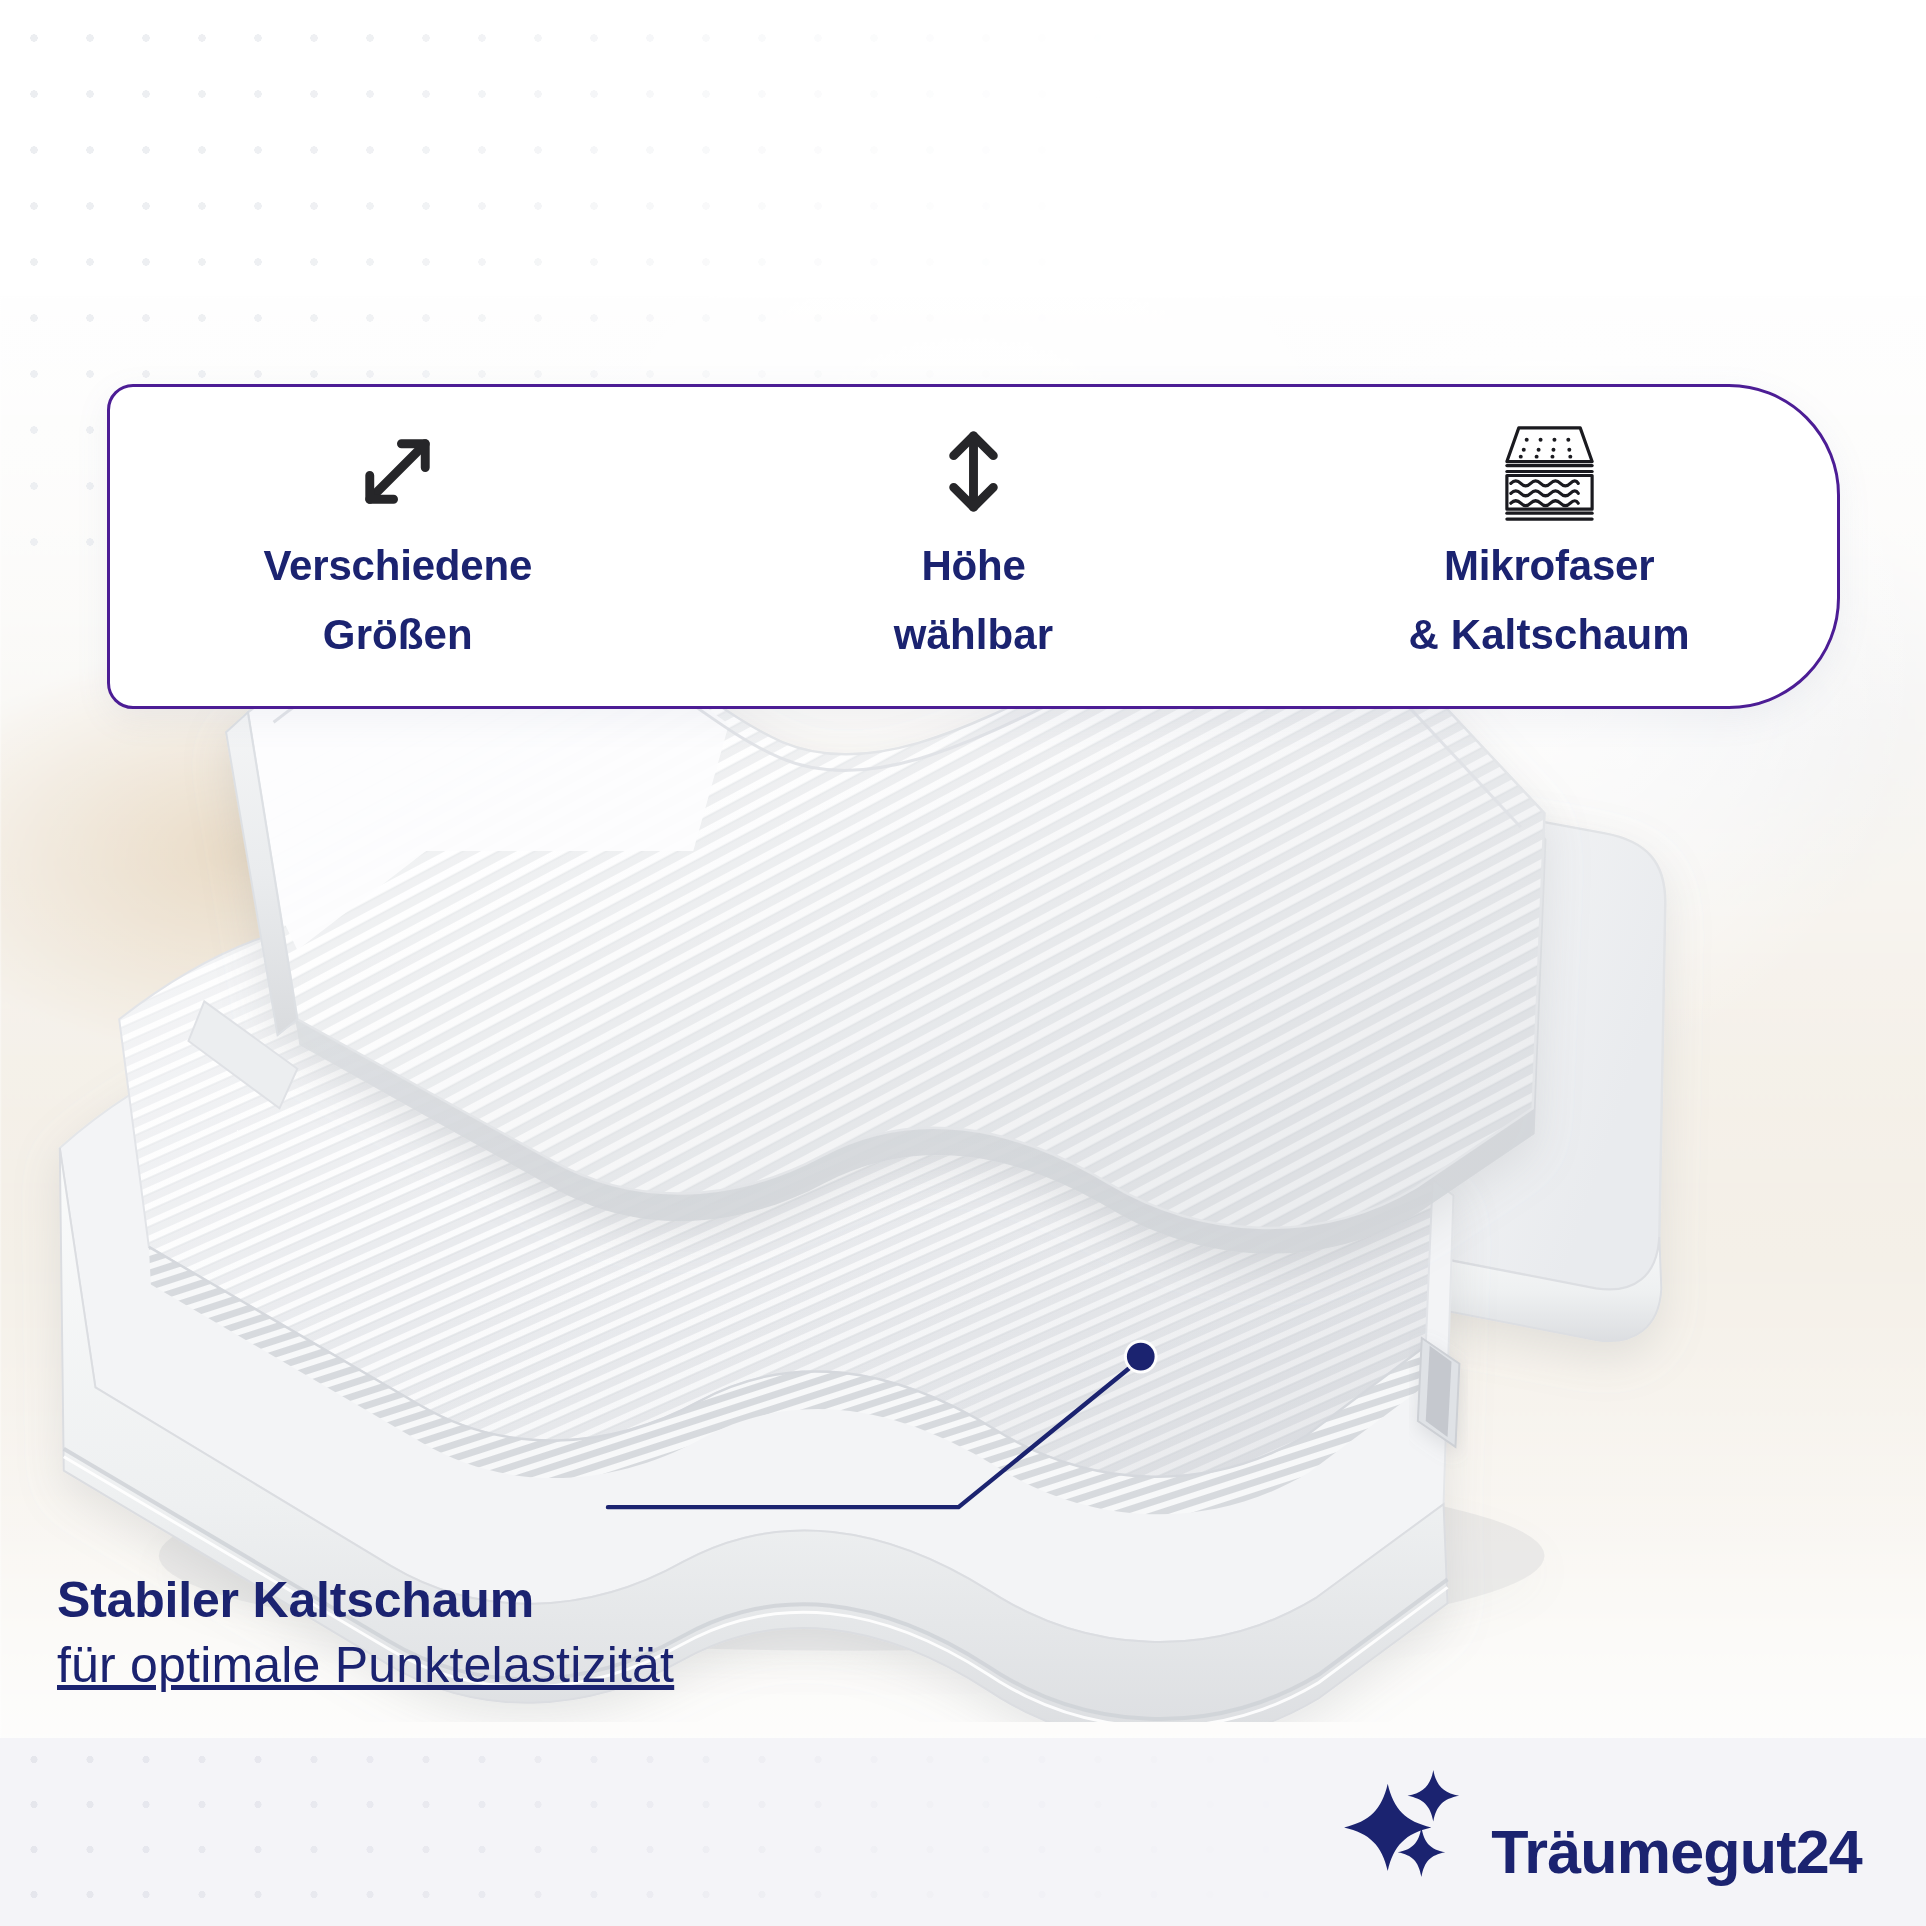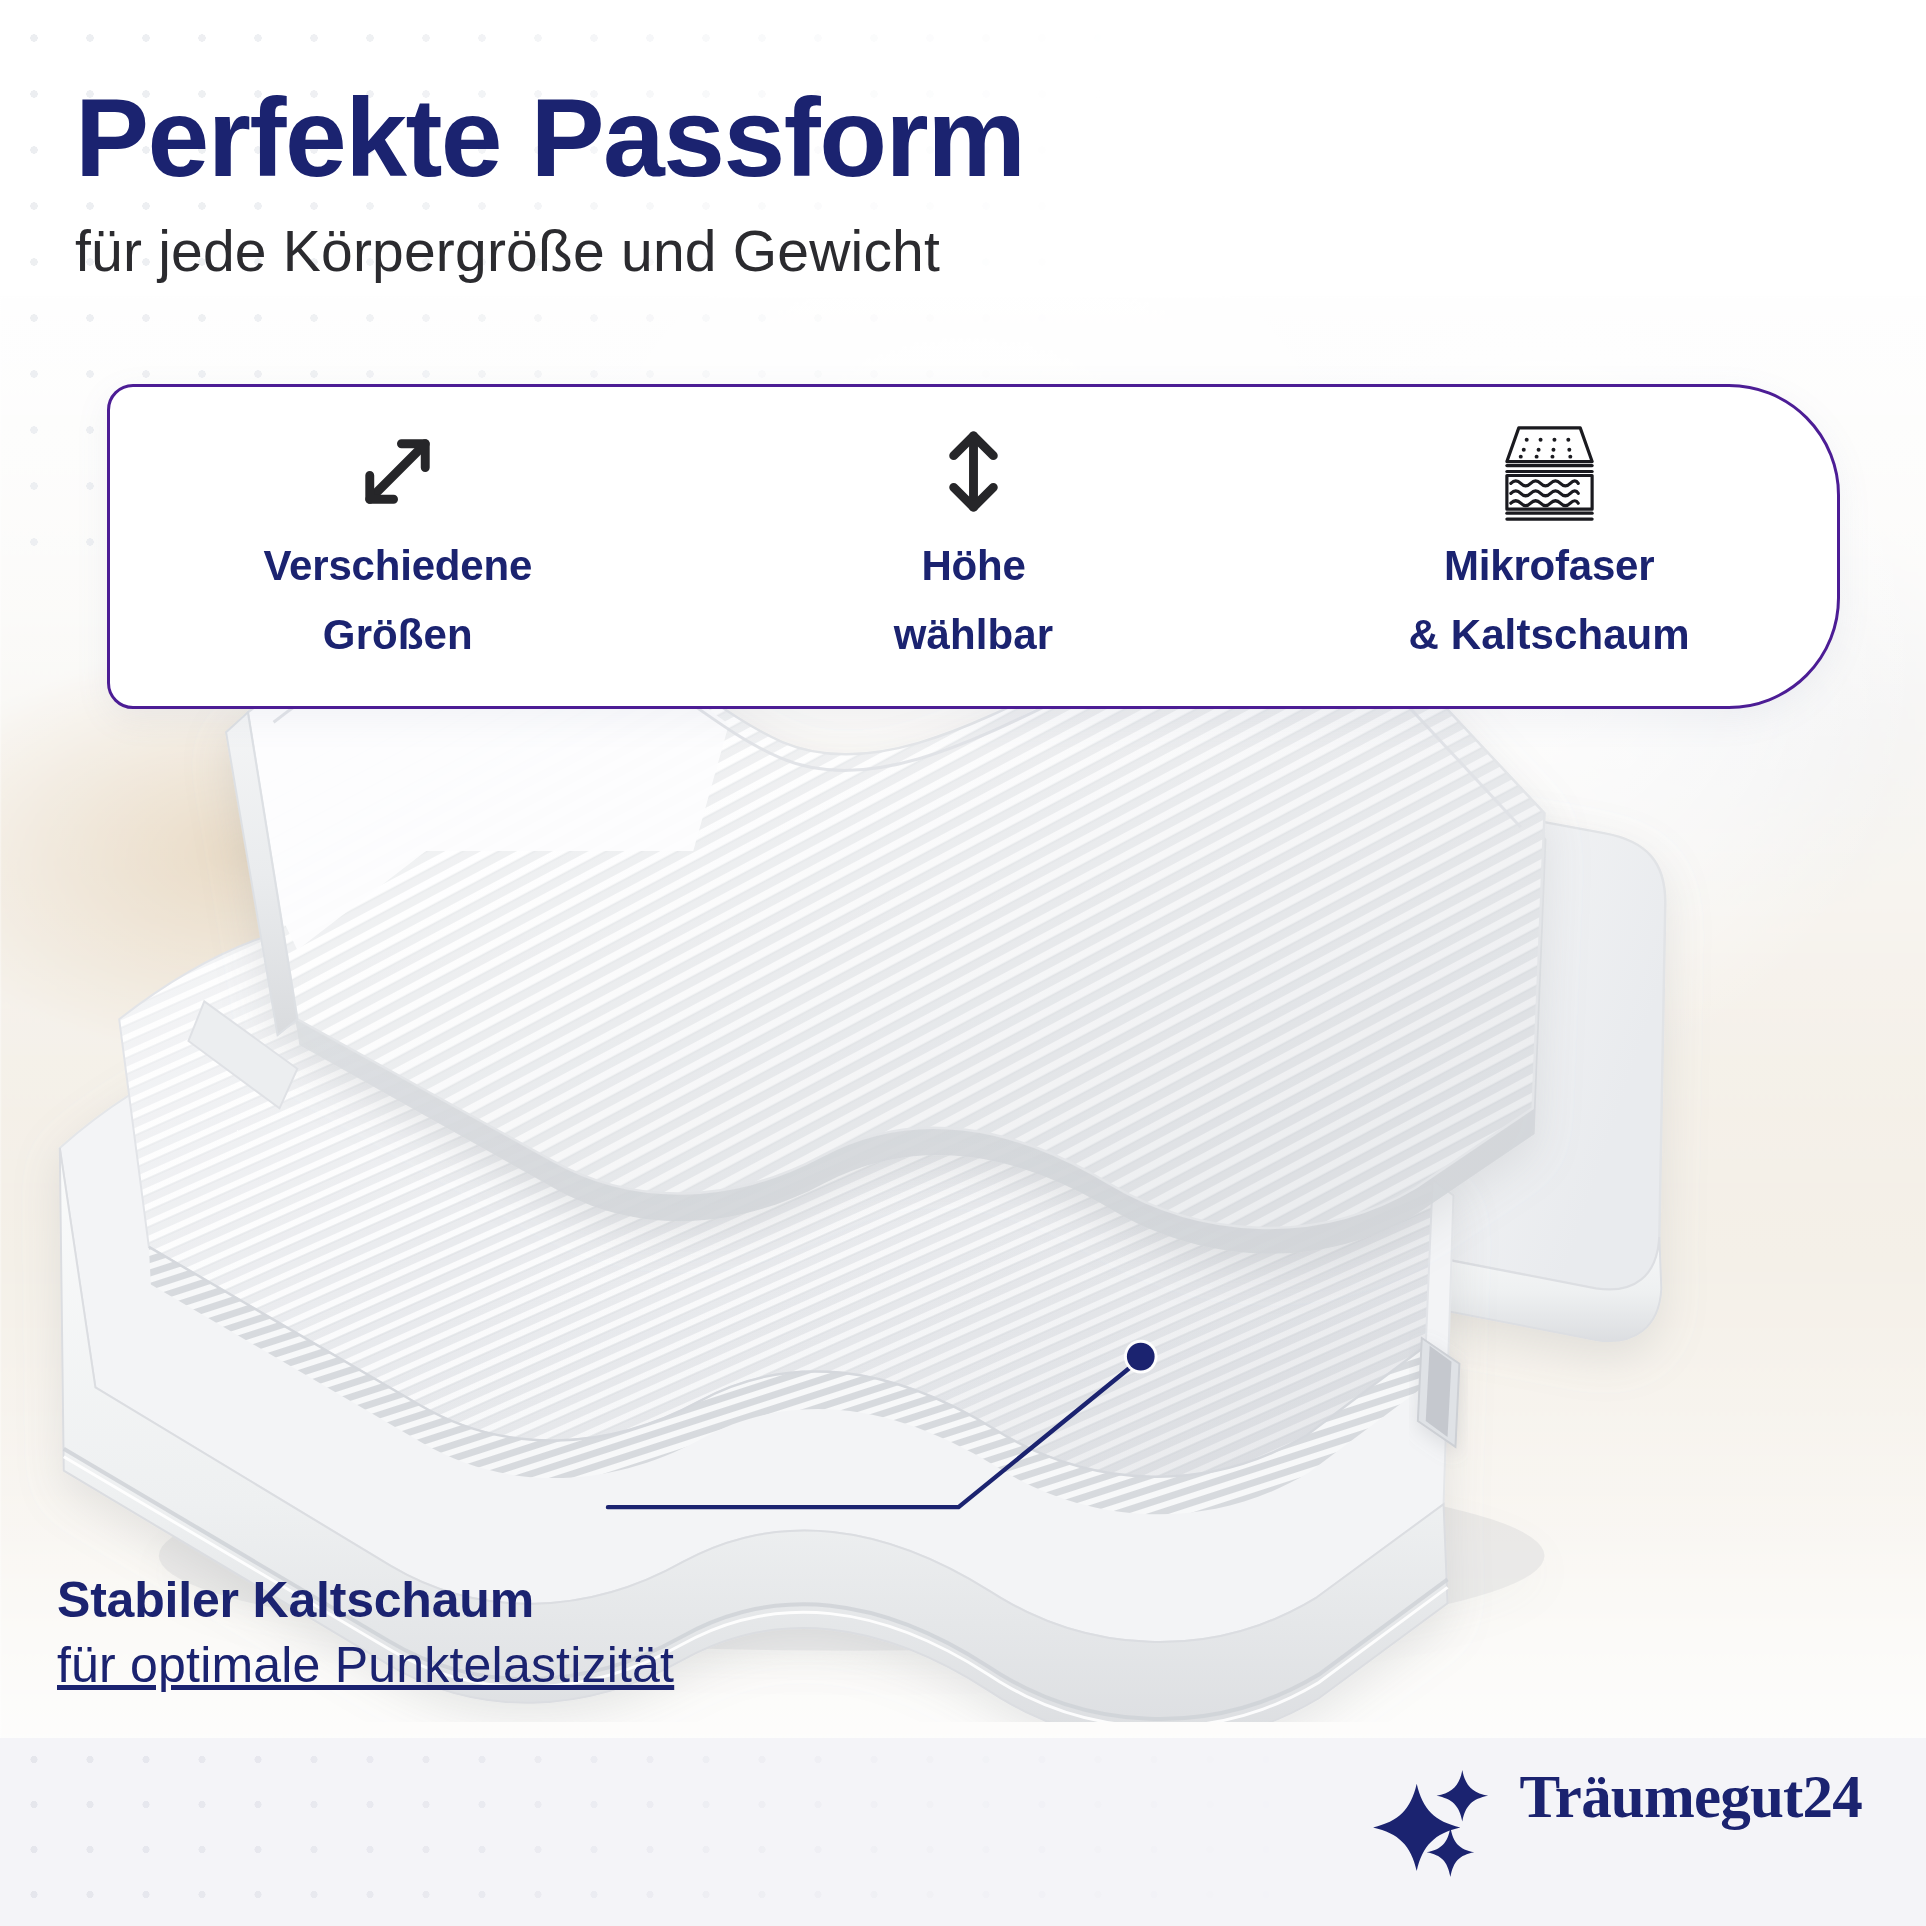--- a/index.html
+++ b/index.html
@@ -92,21 +92,21 @@
   .callout-txt{position:absolute;left:57px;top:1533px;margin-top:40px;}
   .callout-t1{font-size:50px;font-weight:700;color:#1b2370;letter-spacing:-0.2px;line-height:1.1;white-space:nowrap;}
   .callout-t2{margin-top:10px;font-size:50px;font-weight:300;color:#1b2370;letter-spacing:0.2px;line-height:1.1;white-space:nowrap;text-decoration:underline;}
 
   
   .footer{
     position:absolute;left:0;bottom:0;width:1927px;height:189px;
     background:#f4f4f8;
   }
   .logo{
-    position:absolute;right:65px;bottom:44px;display:flex;align-items:flex-start;gap:4px;font-family:Liberation Serif, serif;
+    position:absolute;right:65px;bottom:44px;display:flex;align-items:flex-end;gap:4px;
   }
   .logo-mark{width:149px;height:117px;position:relative;}
   .logo-word{
     font-size:61px;font-weight:700;color:#1b2370;letter-spacing:-0.8px;line-height:1;
     white-space:nowrap;
   }
 </style>
 </head>
 <body>
 
@@ -294,24 +294,20 @@
 
       <path d="M206,452 L300,520 L282,560 L190,492 Z" fill="#eceef0" stroke="#dfe1e5" stroke-width="2"></path>
 
       <g filter="url(#tinyShadow)">
         <path d="M1436,792 L1474,818 L1470,902 L1432,876 Z" fill="#dfe2e6" stroke="#cdd0d5" stroke-width="2"></path>
         <path d="M1444,800 L1466,816 L1462,892 L1440,876 Z" fill="#aeb2b9" opacity="0.55"></path>
       </g>
     </svg>
   </div>
 
-  <div class="header">
-    <h1 class="headline">Perfekte Passform</h1>
-    <p class="subline">für jede Körpergröße und Gewicht</p>
-  </div>
 
   <div class="feat-card">
 
     <div class="feat">
       <div class="feat-ico">
         <svg width="103" height="103" viewBox="0 0 104 104" fill="none" stroke="#262629" stroke-width="9" stroke-linecap="round" stroke-linejoin="round" aria-hidden="true">
           <path d="M24 80 L80 24"></path>
           <path d="M56 24 L80 24 L80 48"></path>
           <path d="M48 80 L24 80 L24 56"></path>
         </svg>

